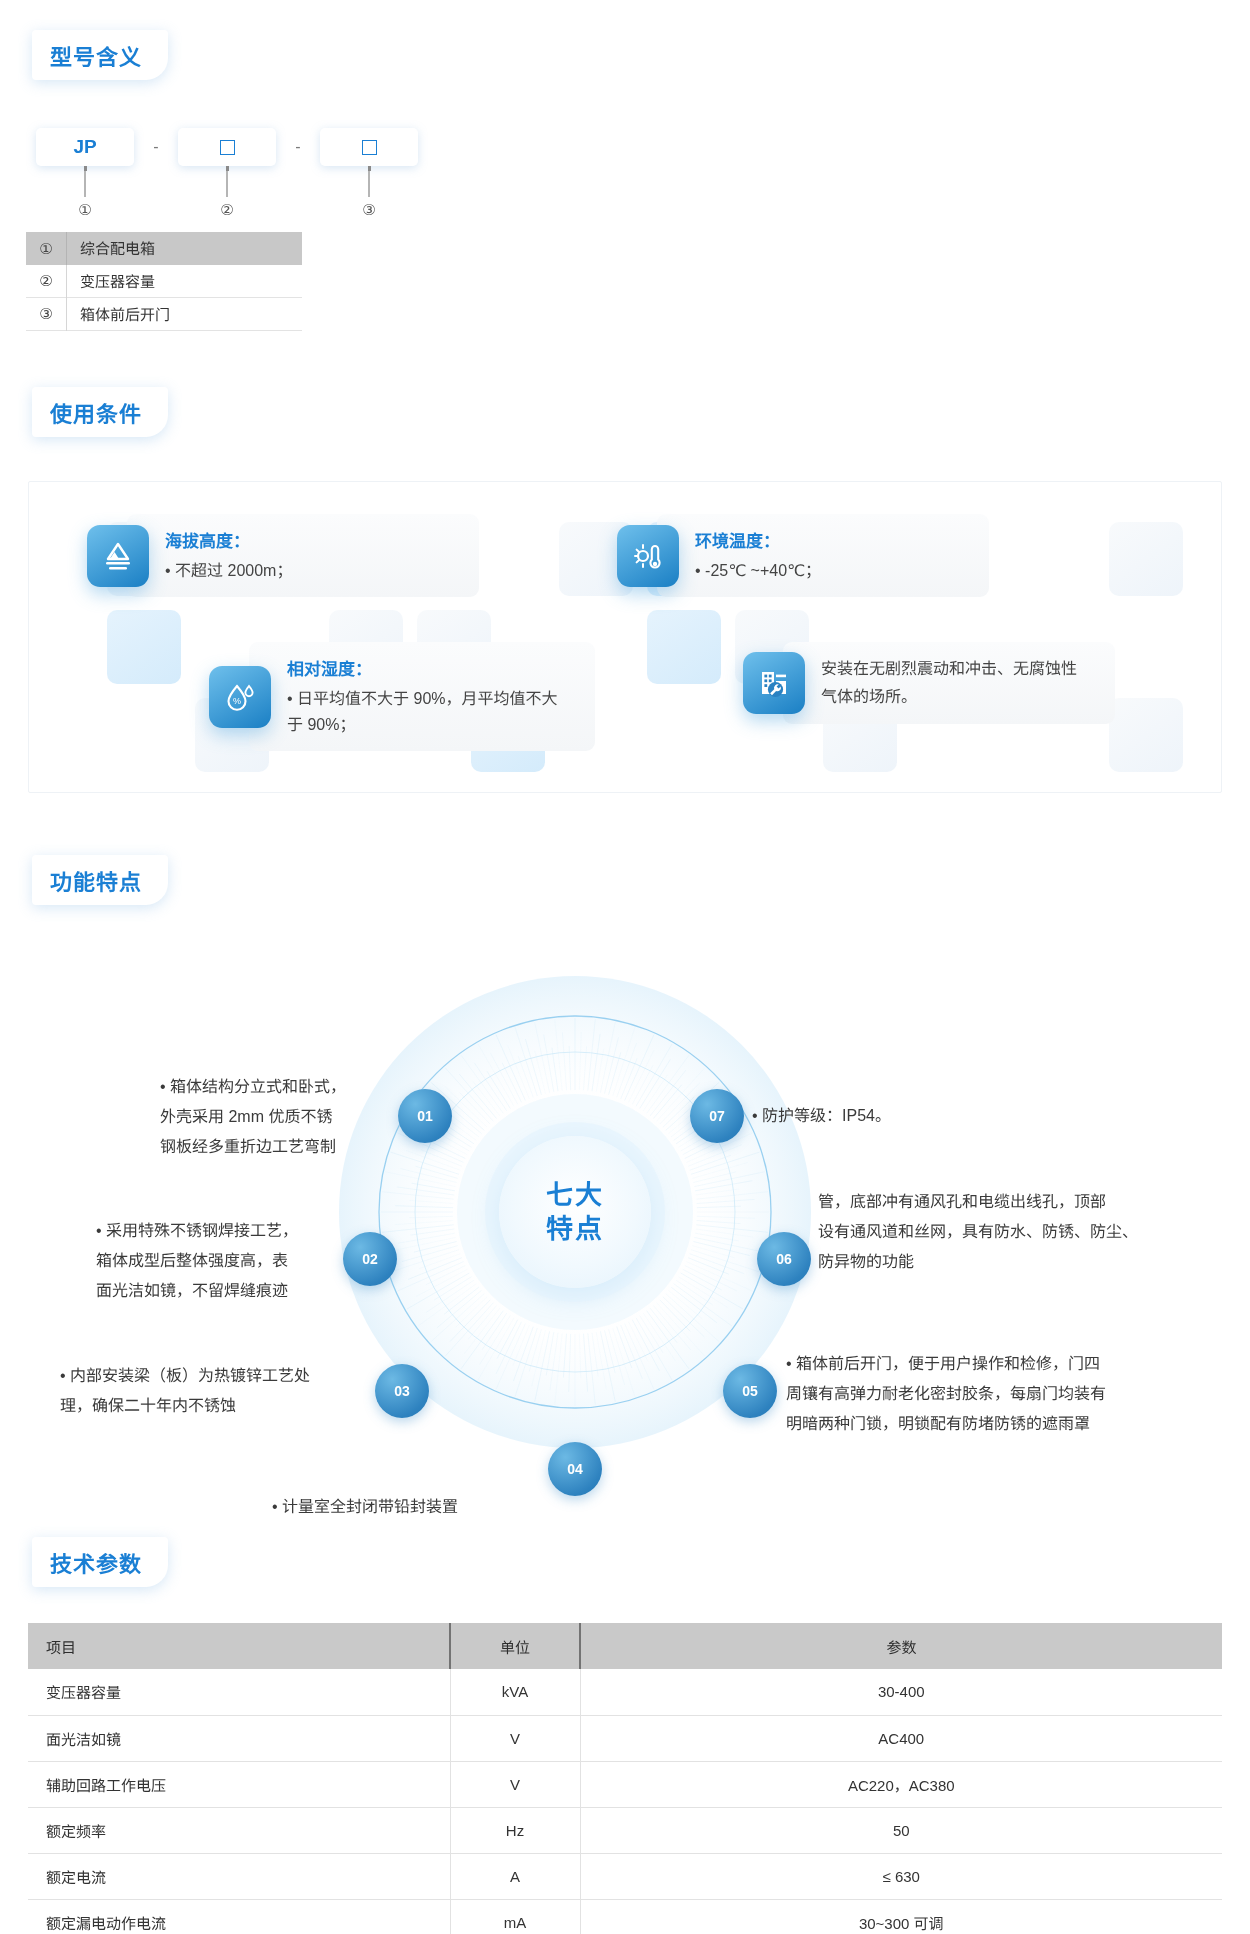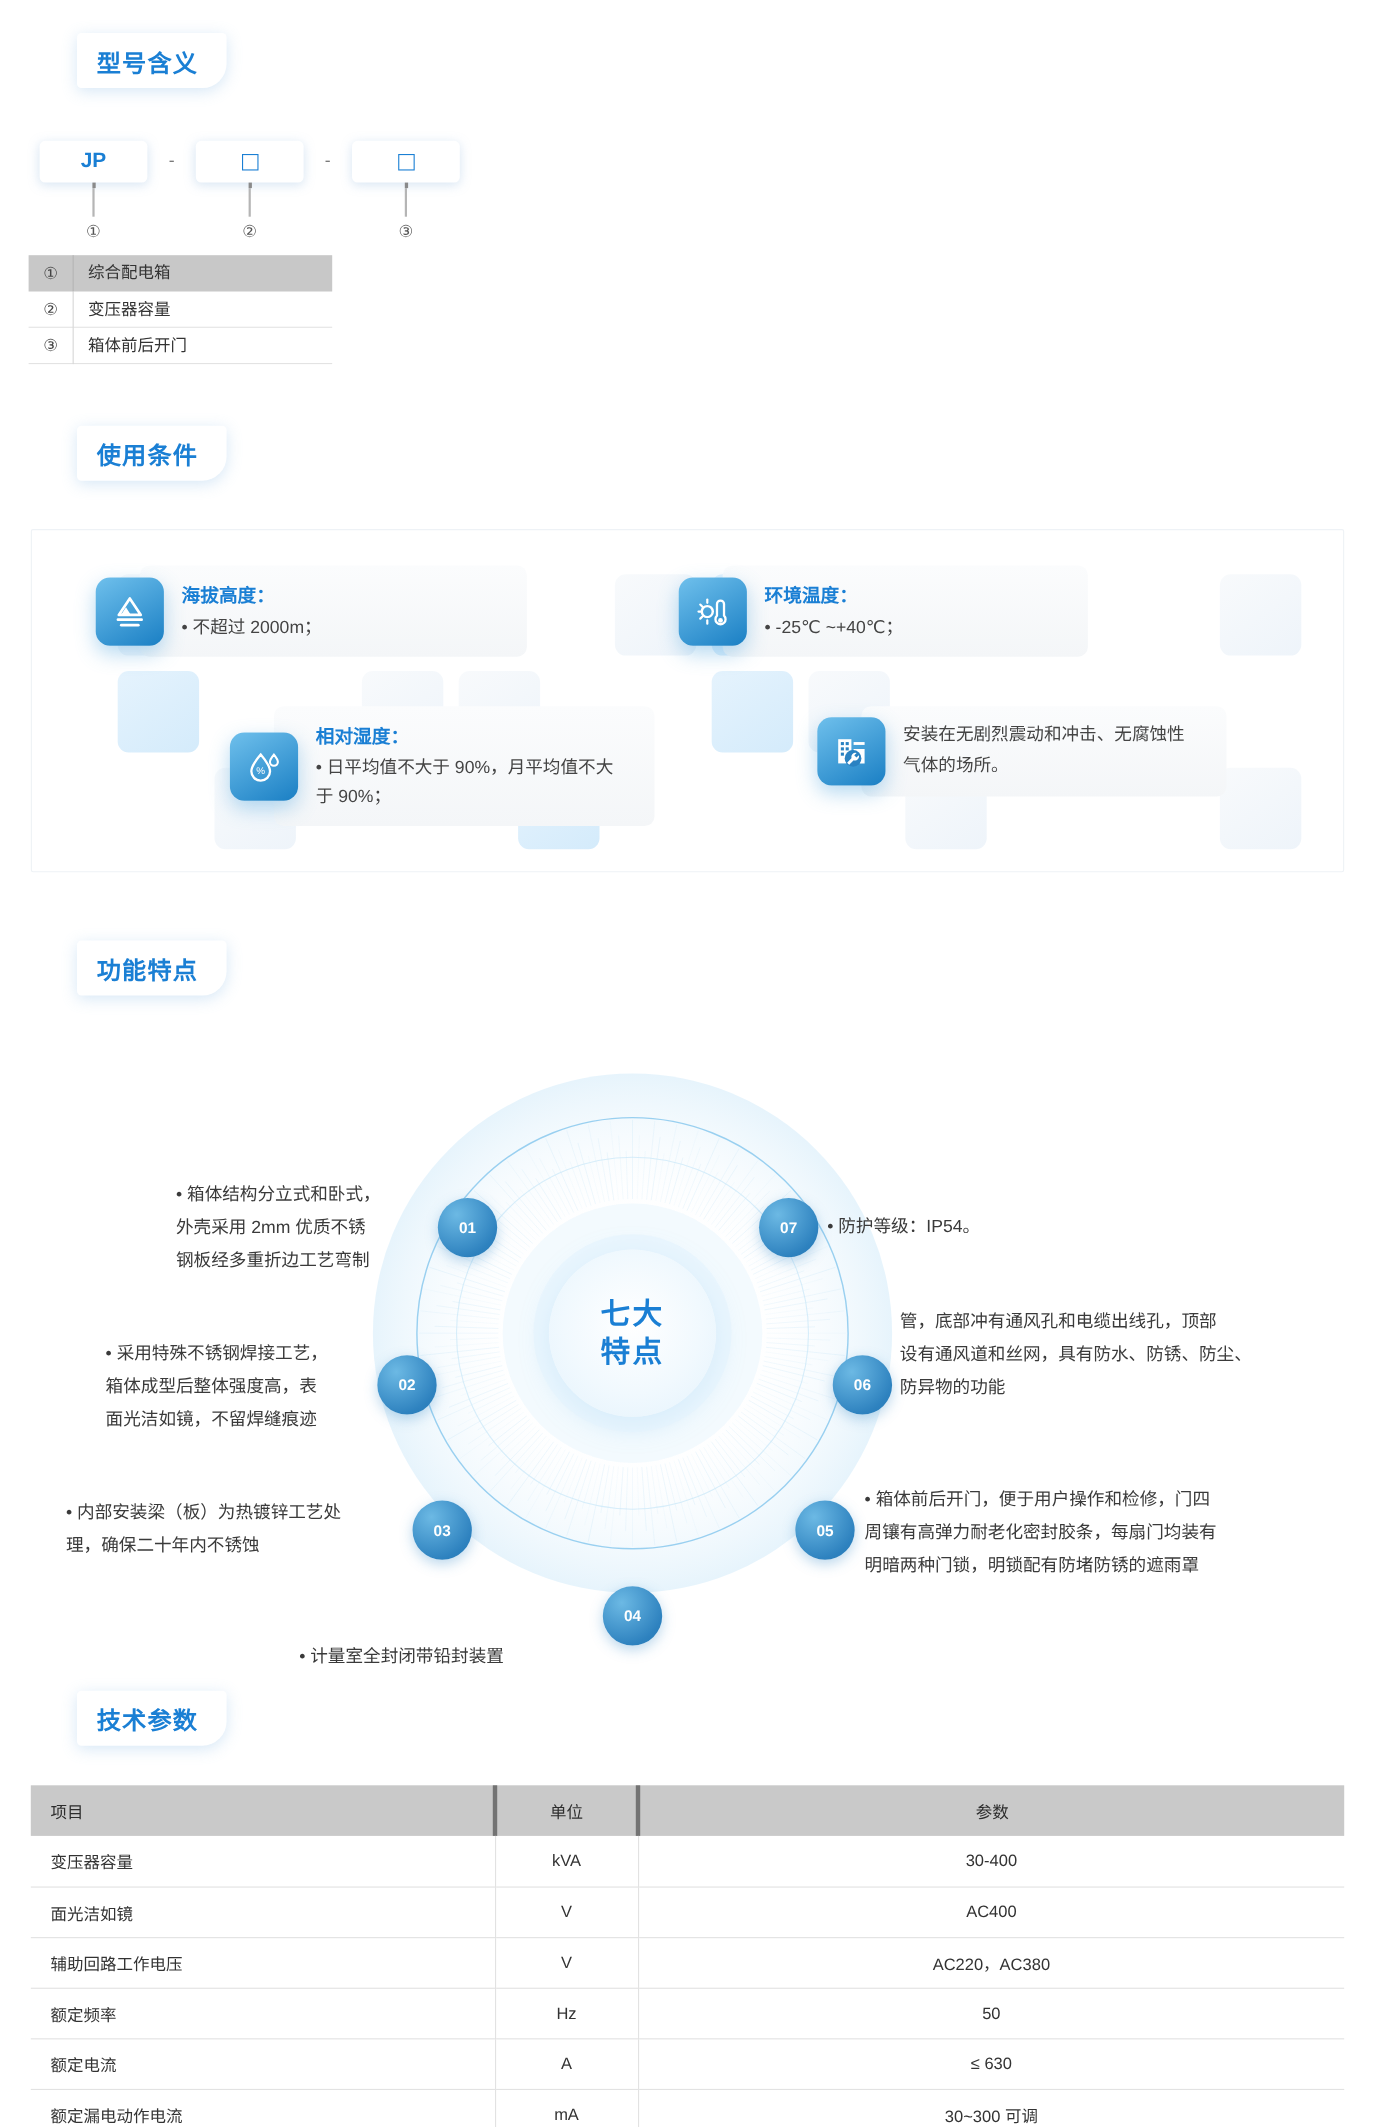--- a/index.html
+++ b/index.html
@@ -17,21 +17,21 @@
     position: relative;
     background: #ffffff;
     color: #1a7fd4;
     font-size: 22px;
     font-weight: bold;
     letter-spacing: 1px;
     padding: 9px 26px 9px 18px;
     border-radius: 4px 4px 22px 4px;
     box-shadow: 0 3px 14px rgba(120,175,225,0.30);
   }
-  .head-wrap { padding-left: 50px; margin-left: 20px; }
+  .head-wrap { padding-left: 32px; }
 
   
   #model-section { padding-top: 30px; }
   .model-row {
     display: flex;
     align-items: center;
     margin-top: 48px;
     padding-left: 36px;
   }
   .model-chip {
@@ -193,21 +193,21 @@
     width: 1194px;
     margin: 36px 28px 0 28px;
     border-collapse: collapse;
     font-size: 15px;
   }
   table.tech thead th {
     background: #c9c9c9;
     color: #2d2d2d;
     font-weight: normal;
     height: 46px;
-    border-right: 4px solid #737373;
+    border-right: 2px solid #737373;
   }
   table.tech thead th:last-child { border-right: none; }
   table.tech td {
     height: 46px;
     border-bottom: 1px solid #e2e2e2;
     border-right: 1px solid #e2e2e2;
     color: #333;
   }
   table.tech td:last-child { border-right: none; }
   .c-item { width: 422px; padding-left: 18px; text-align: left; }

